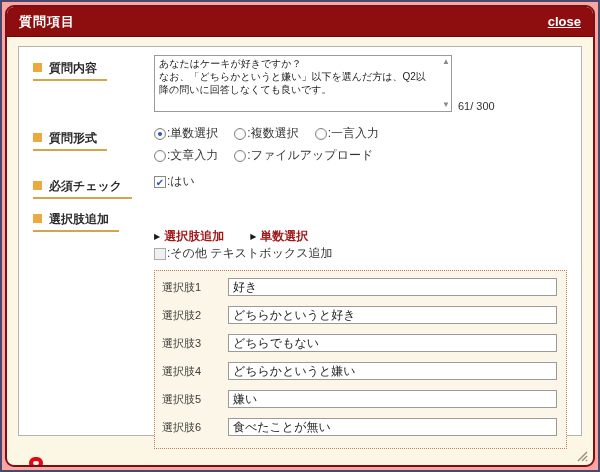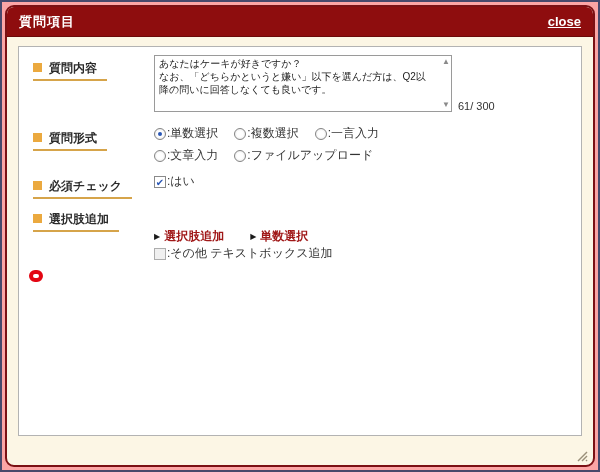--- a/index.html
+++ b/index.html
@@ -209,20 +209,46 @@
                 <span class="link-arrow">▶</span>
                 <span class="link-text">単数選択</span>
               </span>
           </div>
           <div class="other-row">
             <span class="check-item">
                 <span class="checkbox unchecked"></span>
                 <span>:その他 テキストボックス追加</span>
               </span>
           </div>
+          <div class="choices-box">
+            <div class="choice-row">
+              <span class="choice-label">選択肢1</span>
+              <input class="choice-input" type="text" value="好き" style="">
+            </div>
+            <div class="choice-row">
+              <span class="choice-label">選択肢2</span>
+              <input class="choice-input" type="text" value="どちらかというと好き" style="">
+            </div>
+            <div class="choice-row">
+              <span class="choice-label">選択肢3</span>
+              <input class="choice-input" type="text" value="どちらでもない" style="">
+            </div>
+            <div class="choice-row">
+              <span class="choice-label">選択肢4</span>
+              <input class="choice-input" type="text" value="どちらかというと嫌い" style="">
+            </div>
+            <div class="choice-row">
+              <span class="choice-label">選択肢5</span>
+              <input class="choice-input" type="text" value="嫌い" style="">
+            </div>
+            <div class="choice-row">
+              <span class="choice-label">選択肢6</span>
+              <input class="choice-input" type="text" value="食べたことが無い" style="">
+            </div>
+          </div>
         </div>
       </div>
 
       <div class="buttons-row">
         <span class="hl-annotation">
           
         </span>
 
       </div>
 

